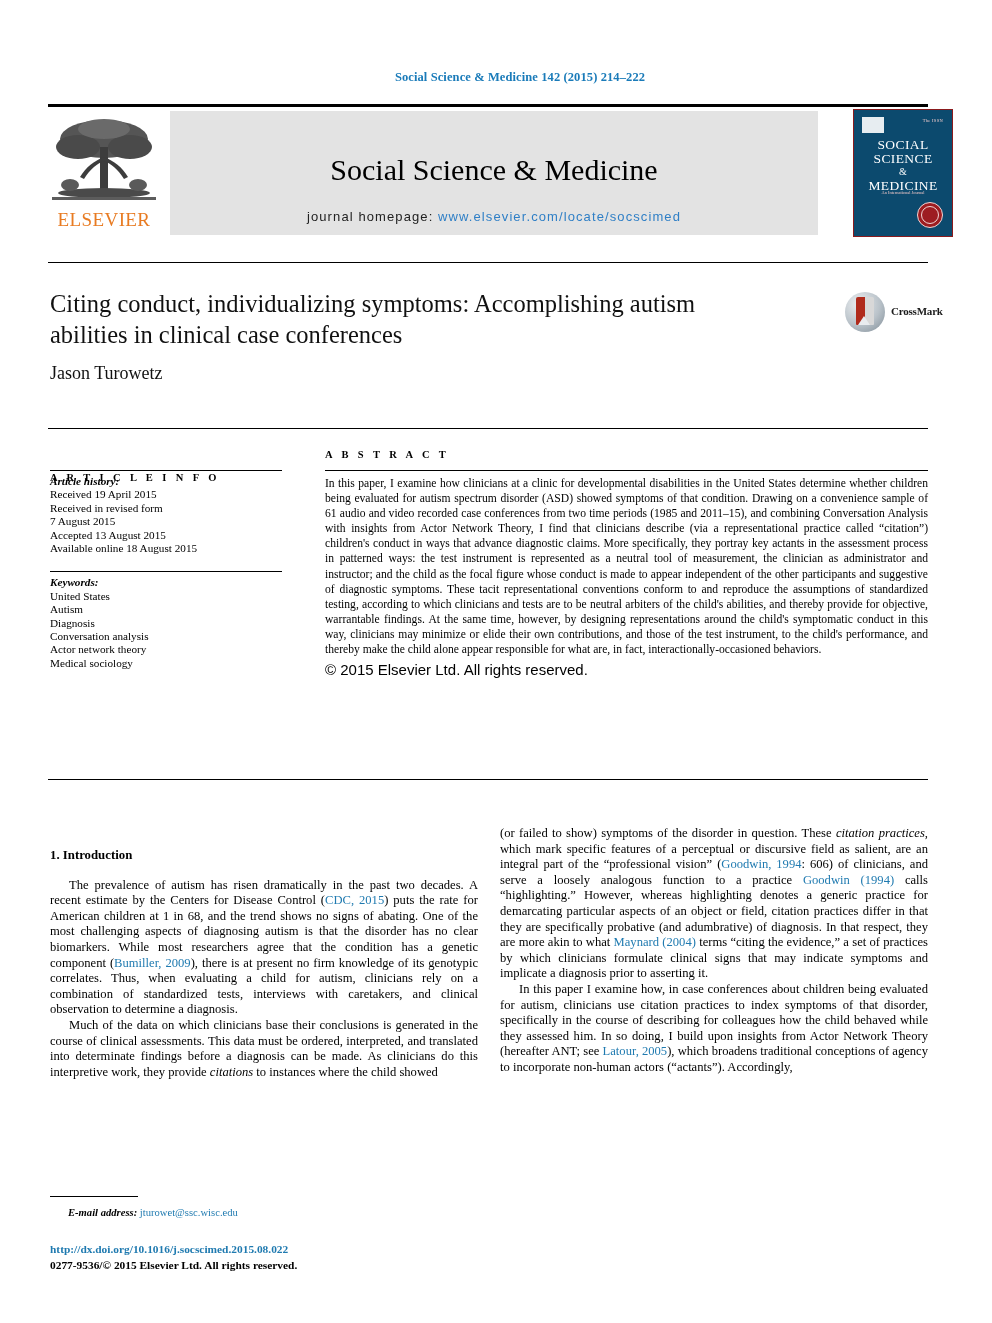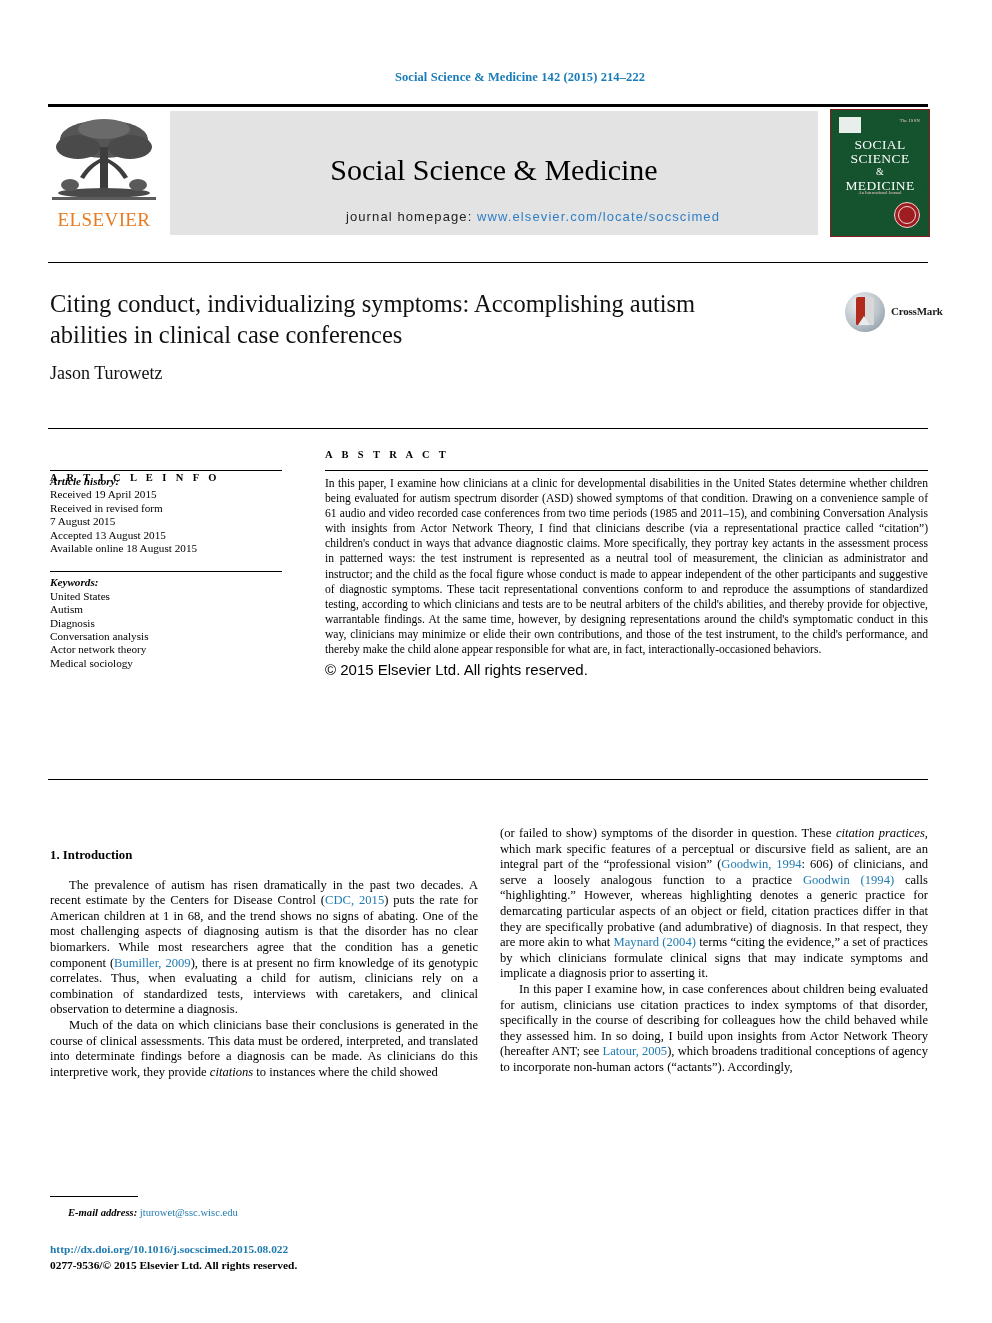--- a/index.html
+++ b/index.html
@@ -93,29 +93,28 @@
   }
   .hp-line {
     position: absolute;
     left: 0; top: 98px;
     width: 648px;
     text-align: center;
     font-family: "Liberation Sans", sans-serif;
     font-size: 13px;
     letter-spacing: 1.1px;
     color: #222;
-    padding-left: 39px;
   }
   .hp-url { color: #2f7fc6; }
 
   .cover {
     position: absolute;
-    left: 782px; top: 2px;
+    left: 805px; top: 2px;
     width: 98px; height: 126px;
-    background: #14532d;
+    background: #0c4a6e;
     border: 1px solid #8a1a1d;
     overflow: hidden;
   }
   .cover-smallbox {
     position: absolute;
     left: 8px; top: 7px;
     width: 22px; height: 16px;
     background: #ffffff;
     opacity: .9;
   }

